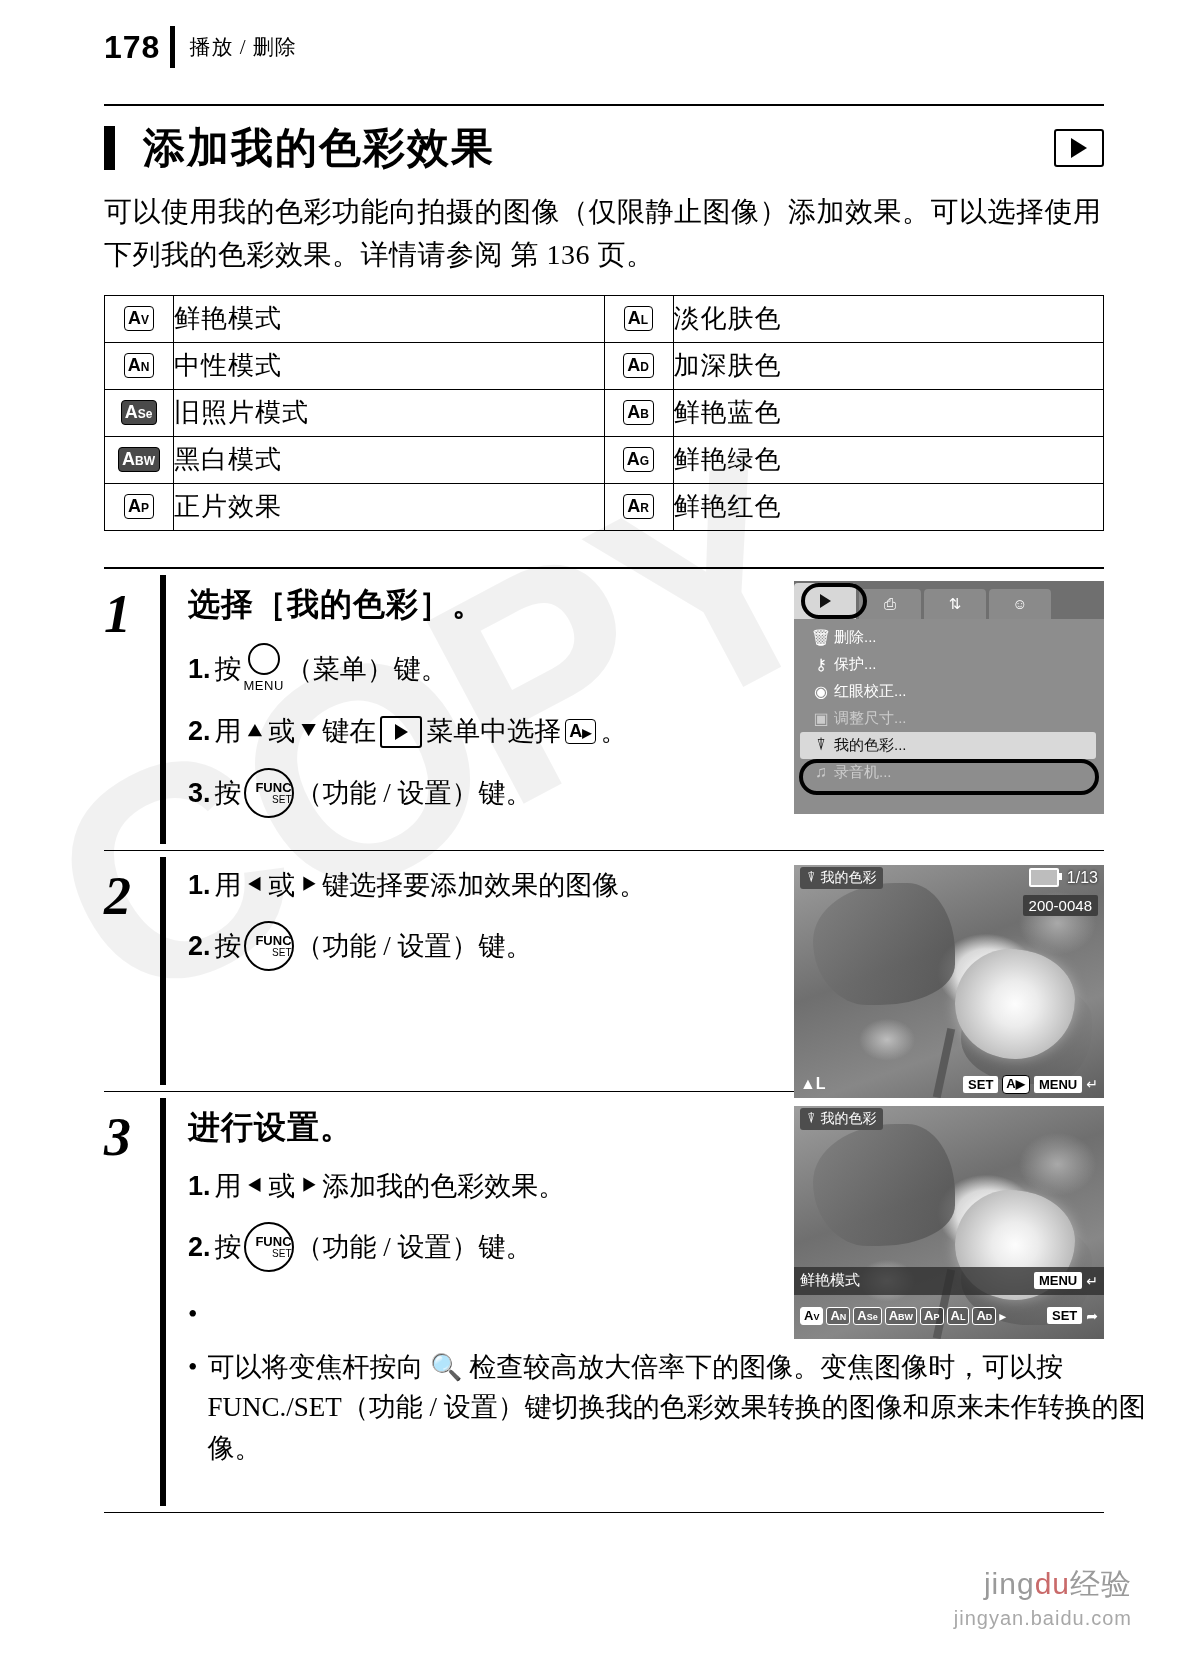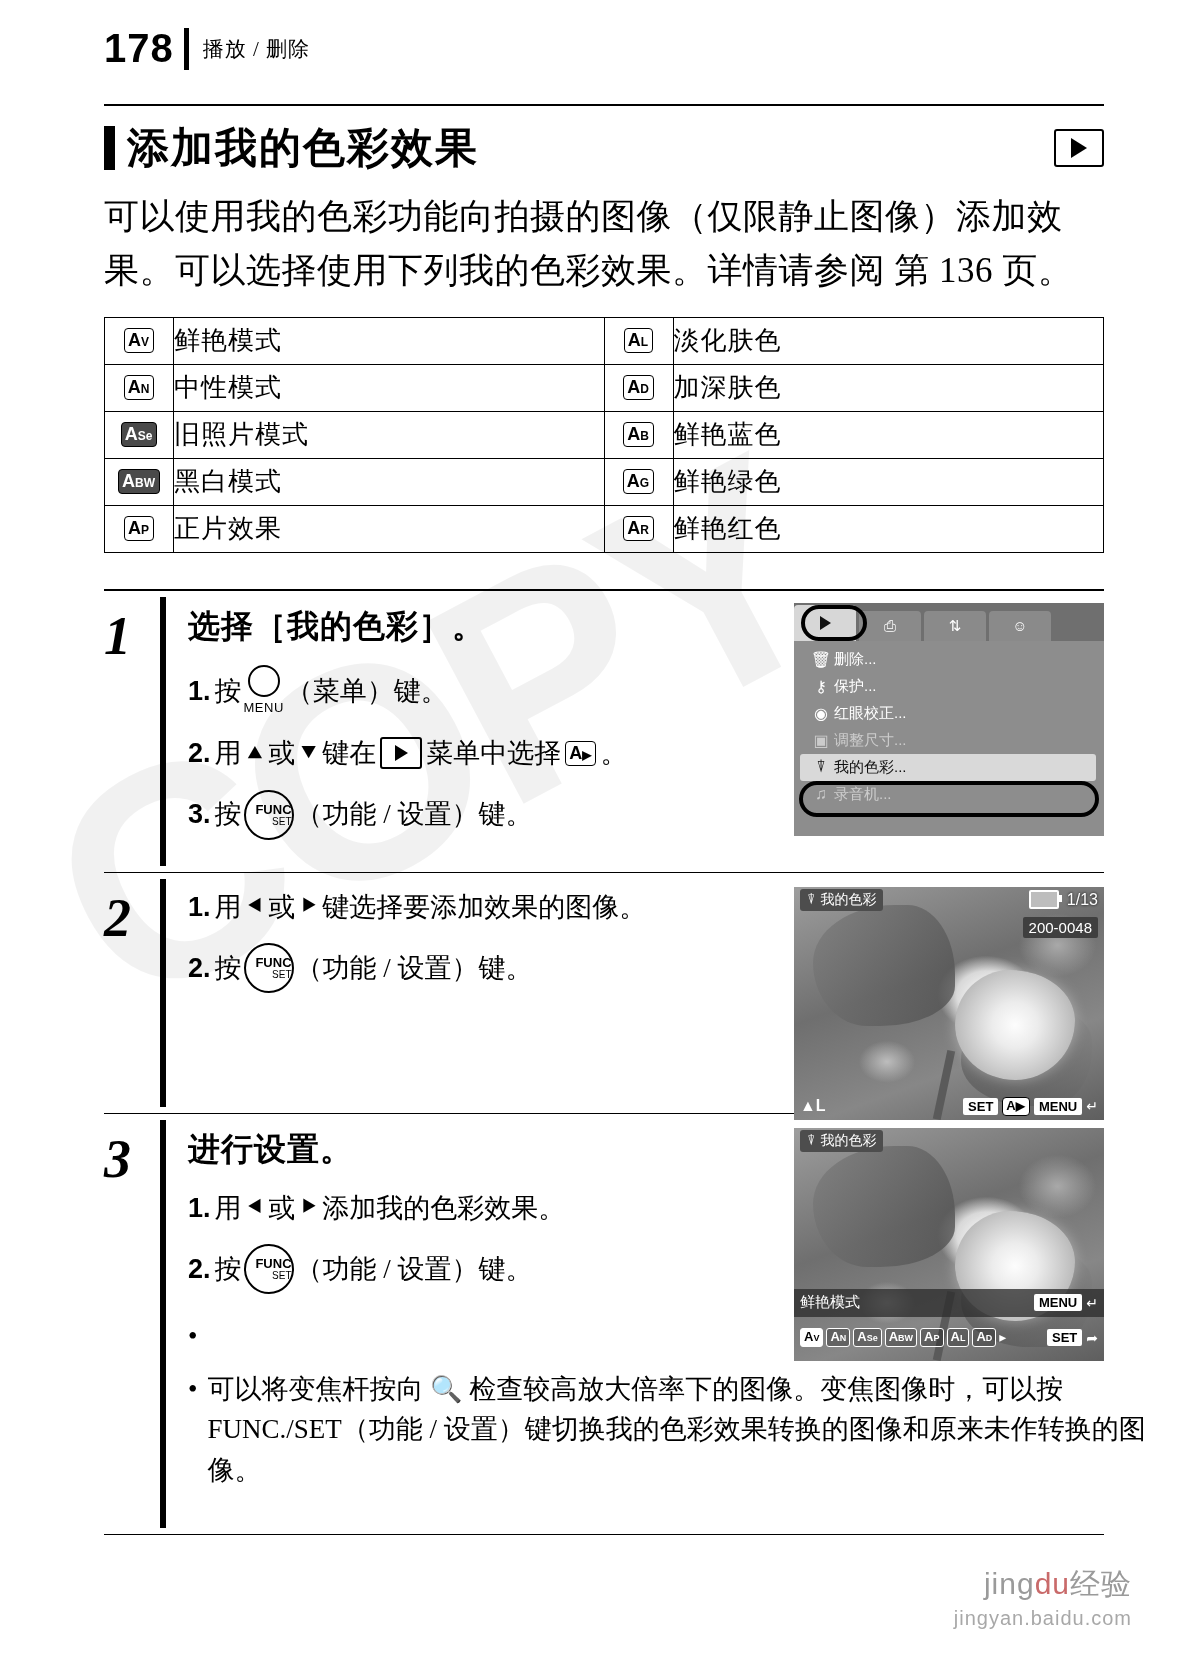--- a/index.html
+++ b/index.html
@@ -31,51 +31,51 @@
   .wm2 .b1 .red{color:#c96a6a;}
   .wm2 .b2{font-family:"Liberation Sans",sans-serif;font-size:20px;color:#a8a8a8;letter-spacing:1px;margin-top:2px;}
 
   
   .page-header{
     position:absolute;left:104px;top:26px;
     display:flex;align-items:center;z-index:2;
   }
   .page-number{
     font-family:"Liberation Sans",sans-serif;
-    font-size:40px;font-weight:bold;letter-spacing:1px;
+    font-size:32px;font-weight:bold;letter-spacing:1px;
   }
   .header-bar{
     width:5px;height:42px;background:#000;margin:0 14px 0 10px;
   }
   .header-crumb{
     font-size:21px;letter-spacing:1px;
   }
 
   
   .content{position:absolute;left:104px;top:104px;width:1000px;z-index:2;}
   .title-row{
     display:flex;align-items:center;justify-content:space-between;
     border-top:2px solid #000;padding-top:14px;
   }
-  .title-left{display:flex;align-items:center;}
+  .title-left{display:flex;align-items:center;gap:16px;}
   .title-bar{width:11px;height:44px;background:#000;margin-right:12px;}
   .title-text{
     font-family:"Liberation Sans",sans-serif;
     font-size:42px;font-weight:bold;letter-spacing:2px;
   }
   .play-badge{
     width:46px;height:34px;border:2px solid #000;border-radius:3px;
     display:flex;align-items:center;justify-content:center;
   }
   .play-badge .tri{
     width:0;height:0;border-left:16px solid #000;
     border-top:10px solid transparent;border-bottom:10px solid transparent;
   }
   .intro{
-    margin-top:14px;font-size:35px;line-height:1.55;letter-spacing:0.5px;
+    margin-top:14px;font-size:28px;line-height:1.55;letter-spacing:0.5px;
   }
 
   
   table.effects{
     margin-top:18px;border-collapse:collapse;width:100%;
     table-layout:fixed;
   }
   table.effects td{
     border:1px solid #000;height:46px;padding:0;vertical-align:middle;
   }

